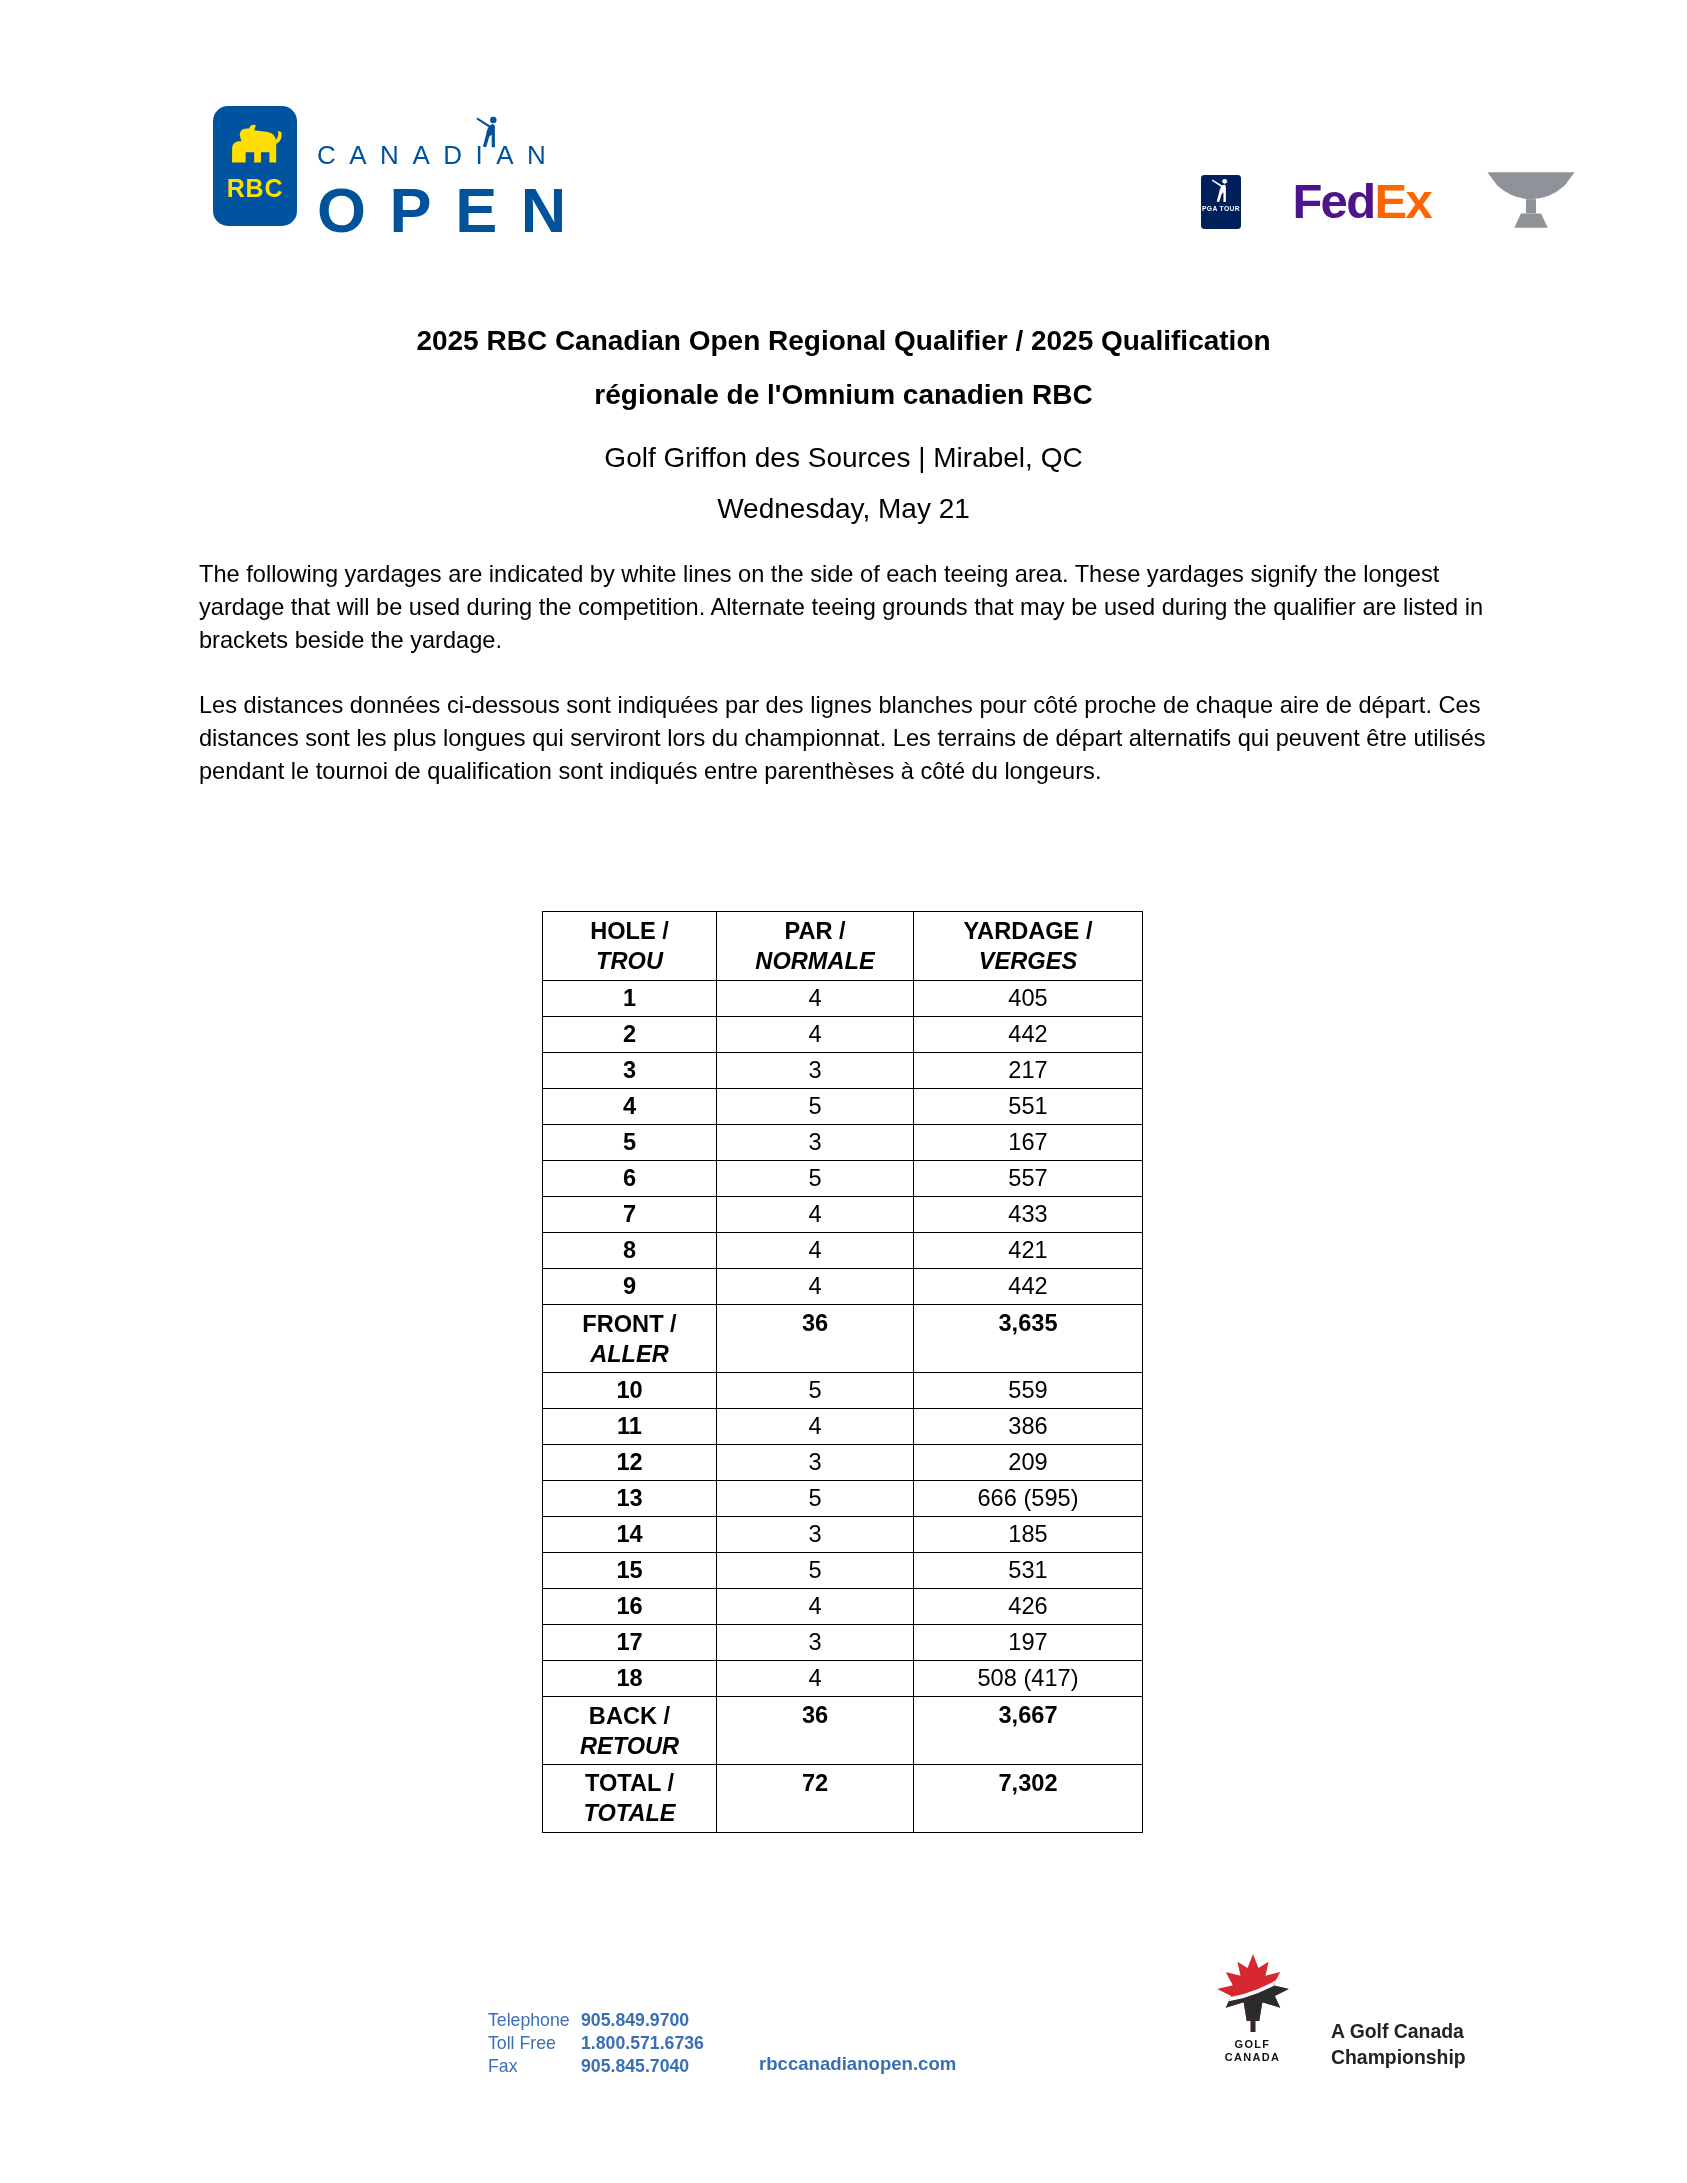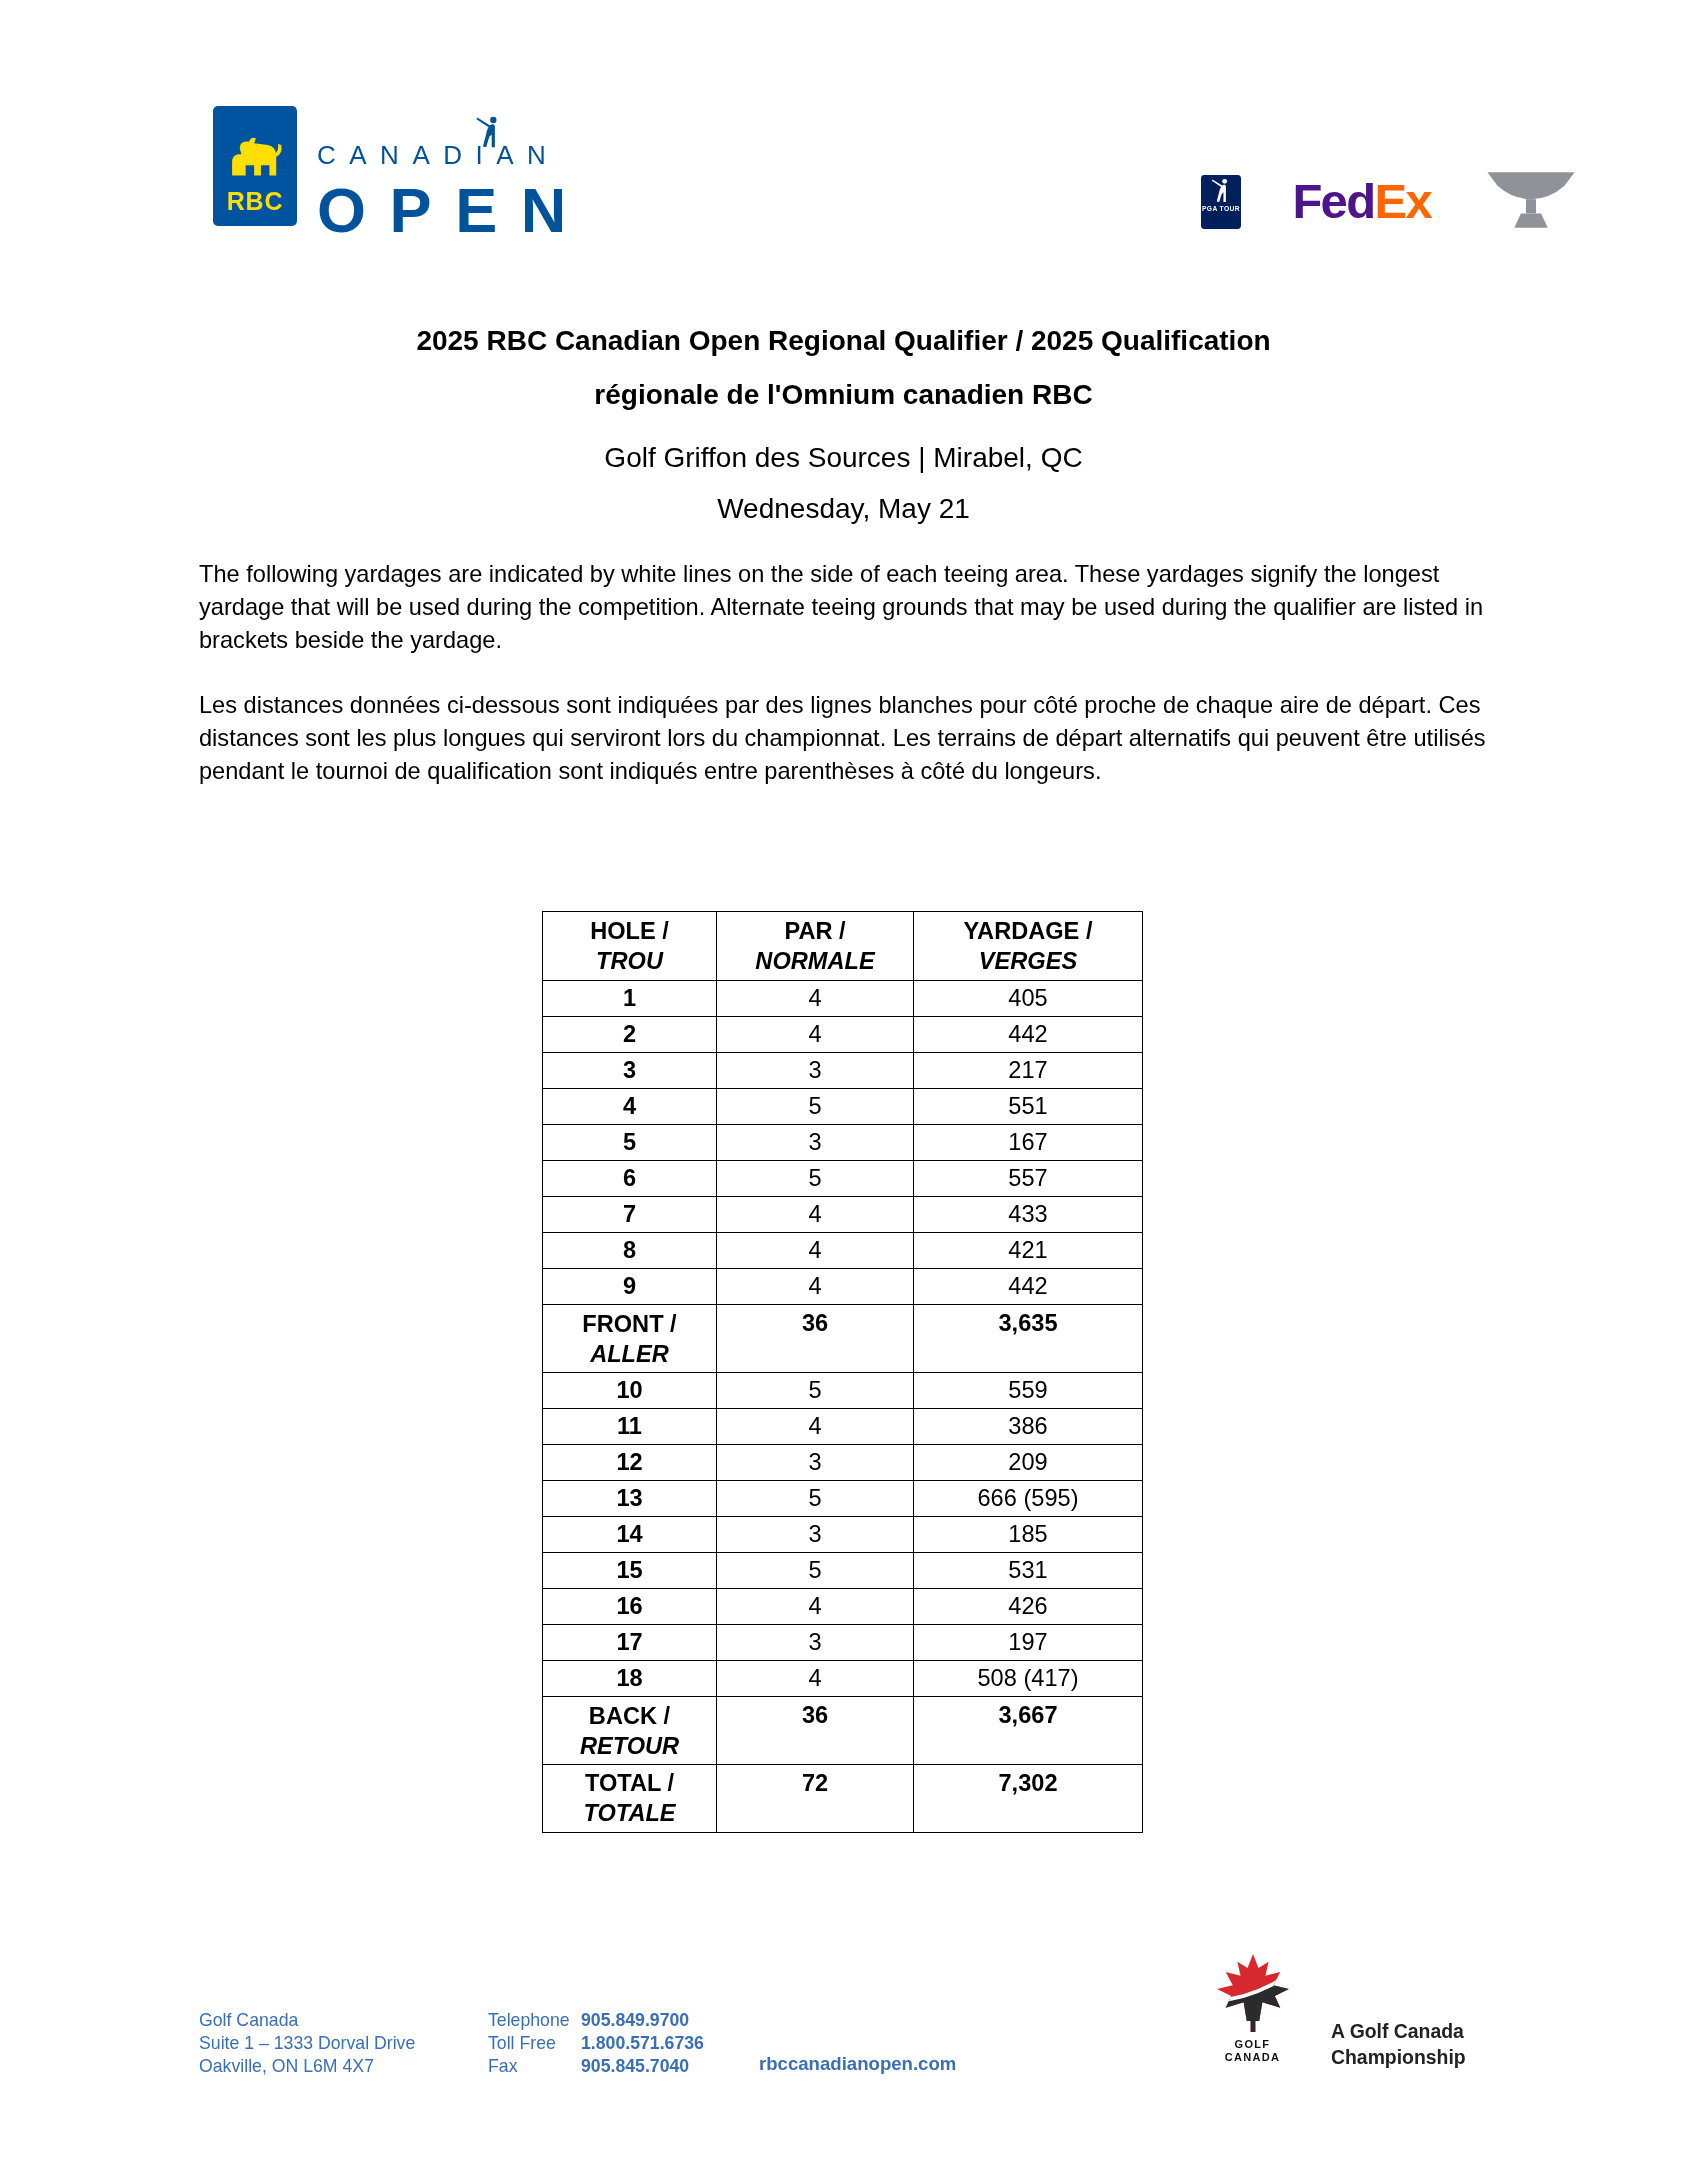--- a/index.html
+++ b/index.html
@@ -4,23 +4,23 @@
 <style>
   html,body { margin:0; padding:0; background:#ffffff; }
   .page {
     position:relative; width:1687px; height:2183px; background:#ffffff;
     font-family:"Liberation Sans", sans-serif; color:#000; overflow:hidden;
   }
 
   
   .rbc-logo { position:absolute; left:213px; top:106px; display:flex; align-items:flex-start; }
   .rbc-shield {
-    width:84px; height:120px; background:#00539f; border-radius:5px;
+    width:84px; height:120px; background:#00539f; border-radius:15px;
     display:flex; flex-direction:column; align-items:center; justify-content:flex-end;
-    padding-bottom:10px; box-sizing:border-box;
+    padding-bottom:23px; box-sizing:border-box;
   }
   .rbc-shield svg { margin-bottom:8.4px; }
   .rbc-shield-text { color:#fedf01; font-weight:bold; font-size:25px; letter-spacing:0.8px; }
   .rbc-wordmark { margin-left:20px; padding-top:6.7px;margin-top:27px; }
   .rbc-canadian {
     position:relative; color:#00529b; font-size:26px; font-weight:500;
     letter-spacing:13.5px; height:37px;
   }
   .golfer-above-i { position:absolute; left:157px; top:-23.6px; }
   .rbc-open { color:#00529b; font-size:63px; font-weight:700; letter-spacing:23.6px; line-height:1.05; }
@@ -254,25 +254,20 @@
         <td class="sumval">3,667</td>
       </tr>
       <tr>
         <td class="sumlabel"><span>TOTAL /</span><span class="it">TOTALE</span></td>
         <td class="sumval">72</td>
         <td class="sumval">7,302</td>
       </tr>
     </tbody>
   </table>
 
-  <div class="footer-addr">
-    <div>Golf Canada</div>
-    <div>Suite 1 – 1333 Dorval Drive</div>
-    <div>Oakville, ON L6M 4X7</div>
-  </div>
 
   <div class="footer-contacts">
     <div><span class="cl">Telephone</span><span class="cv">905.849.9700</span></div>
     <div><span class="cl">Toll Free</span><span class="cv">1.800.571.6736</span></div>
     <div><span class="cl">Fax</span><span class="cv">905.845.7040</span></div>
   </div>
 
   <div class="website">rbccanadianopen.com</div>
 
   <div class="gc-logo">

